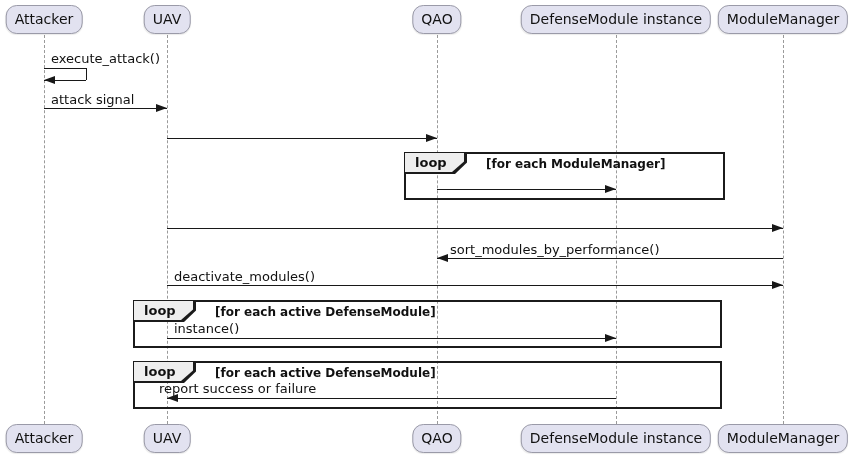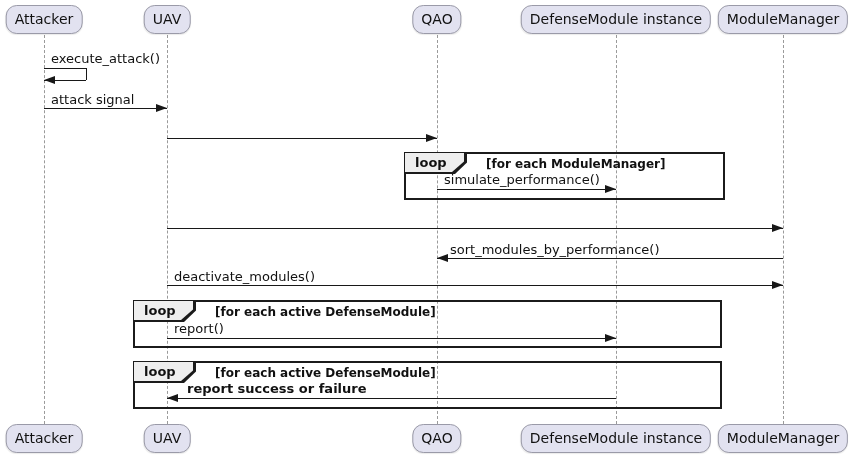--- a/index.html
+++ b/index.html
@@ -127,48 +127,47 @@
 
   <div class="msg-line" style="left:167px;top:138px;width:270px;"></div>
   <div class="arrow-r" style="left:426px;top:134px;"></div>
 
   <div class="fragment" style="left:404px;top:152px;width:317px;height:44px;">
     <div class="frag-label-bg"></div>
     <div class="frag-label">loop</div>
     <div class="frag-cond" style="left:80px;">[for each ModuleManager]</div>
   </div>
 
-  <div class="msg-label" style="left:444px;top:172px;">simulate_performance()</div>
   <div class="msg-line" style="left:437px;top:189px;width:179px;"></div>
   <div class="arrow-r" style="left:605px;top:185px;"></div>
 
   <div class="msg-line" style="left:167px;top:228px;width:616px;"></div>
   <div class="arrow-r" style="left:772px;top:224px;"></div>
 
   <div class="msg-label" style="left:450px;top:242px;">sort_modules_by_performance()</div>
   <div class="msg-line" style="left:437px;top:258px;width:346px;"></div>
   <div class="arrow-l" style="left:437px;top:254px;"></div>
 
   <div class="msg-label" style="left:174px;top:269px;">deactivate_modules()</div>
   <div class="msg-line" style="left:167px;top:285px;width:616px;"></div>
   <div class="arrow-r" style="left:772px;top:281px;"></div>
 
   <div class="fragment" style="left:133px;top:300px;width:585px;height:44px;">
     <div class="frag-label-bg"></div>
     <div class="frag-label">loop</div>
     <div class="frag-cond" style="left:80px;">[for each active DefenseModule]</div>
   </div>
 
-  <div class="msg-label" style="left:174px;top:321px;">report()</div>
+  <div class="msg-label" style="left:174px;top:321px;">instance()</div>
   <div class="msg-line" style="left:167px;top:338px;width:449px;"></div>
   <div class="arrow-r" style="left:605px;top:334px;"></div>
 
   <div class="fragment" style="left:133px;top:361px;width:585px;height:44px;">
     <div class="frag-label-bg"></div>
     <div class="frag-label">loop</div>
     <div class="frag-cond" style="left:80px;">[for each active DefenseModule]</div>
   </div>
 
-  <div class="msg-label" style="left:187px;top:381px;font-weight:bold;">report success or failure</div>
+  <div class="msg-label" style="left:159px;top:381px;">report success or failure</div>
   <div class="msg-line" style="left:167px;top:398px;width:449px;"></div>
   <div class="arrow-l" style="left:167px;top:394px;"></div>
 
 </div>
 
 </body></html>

